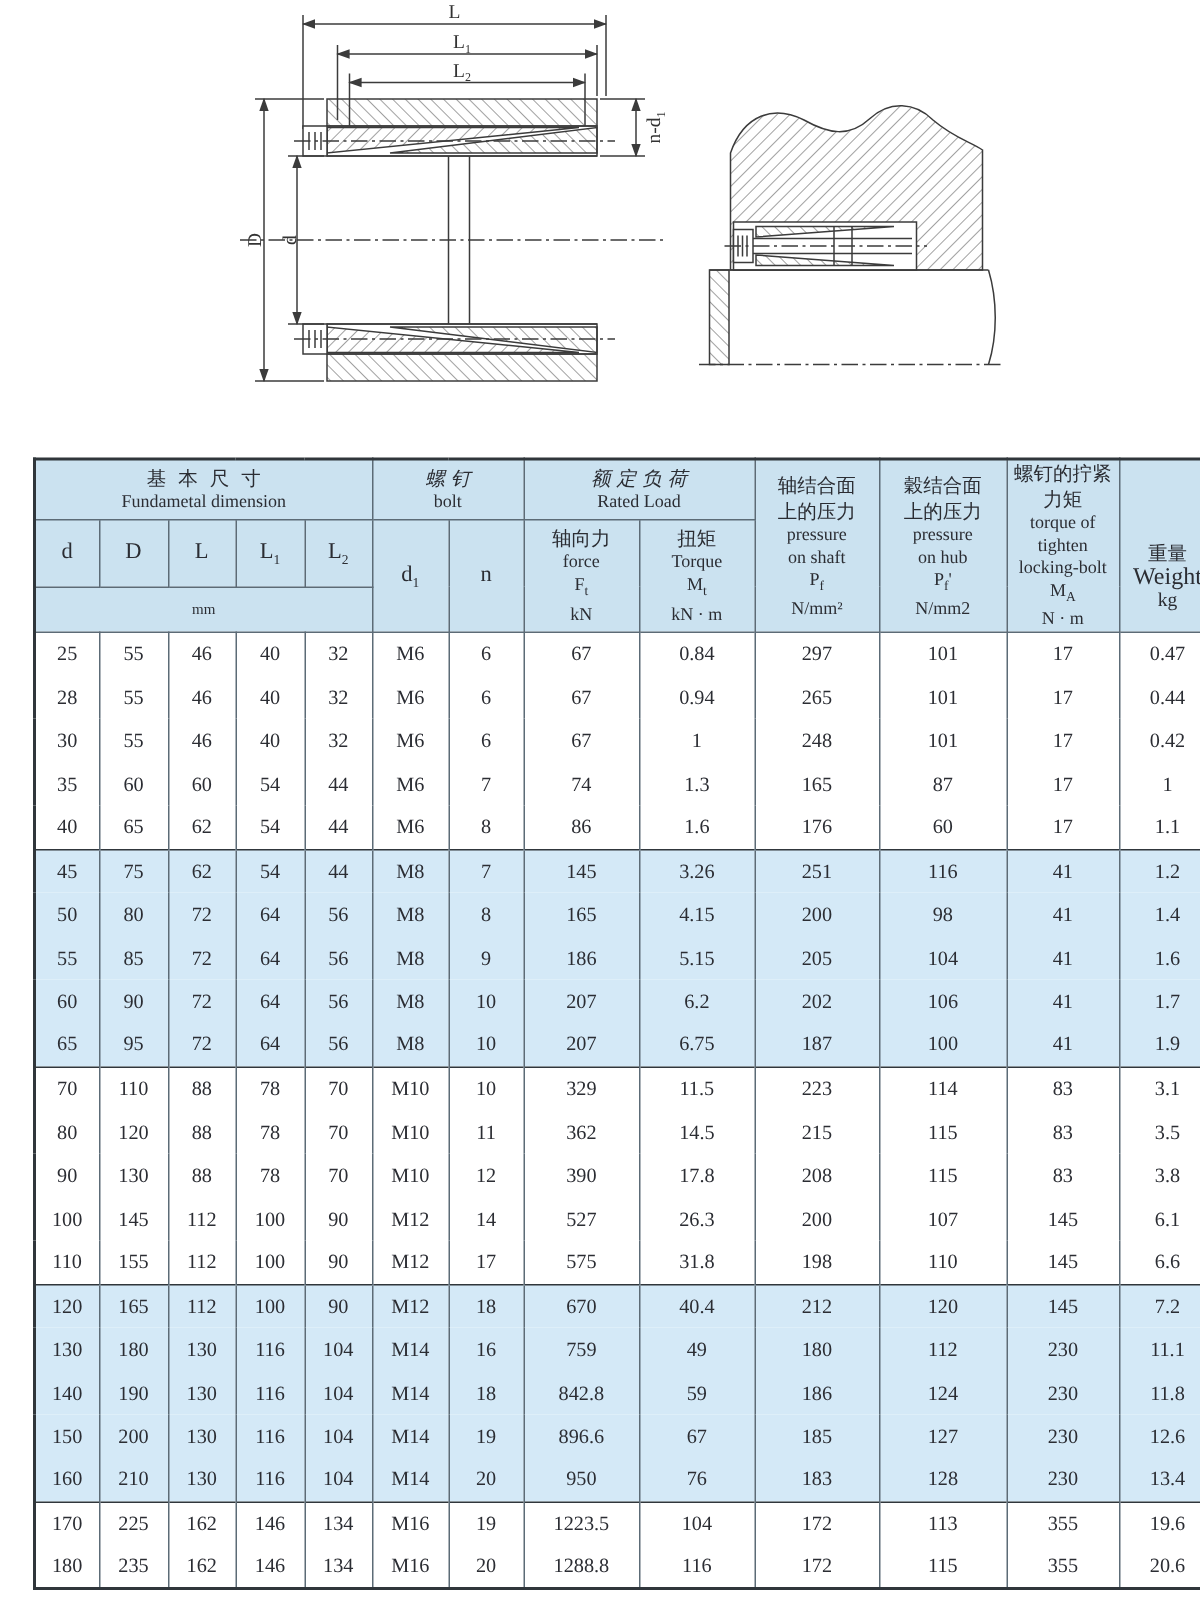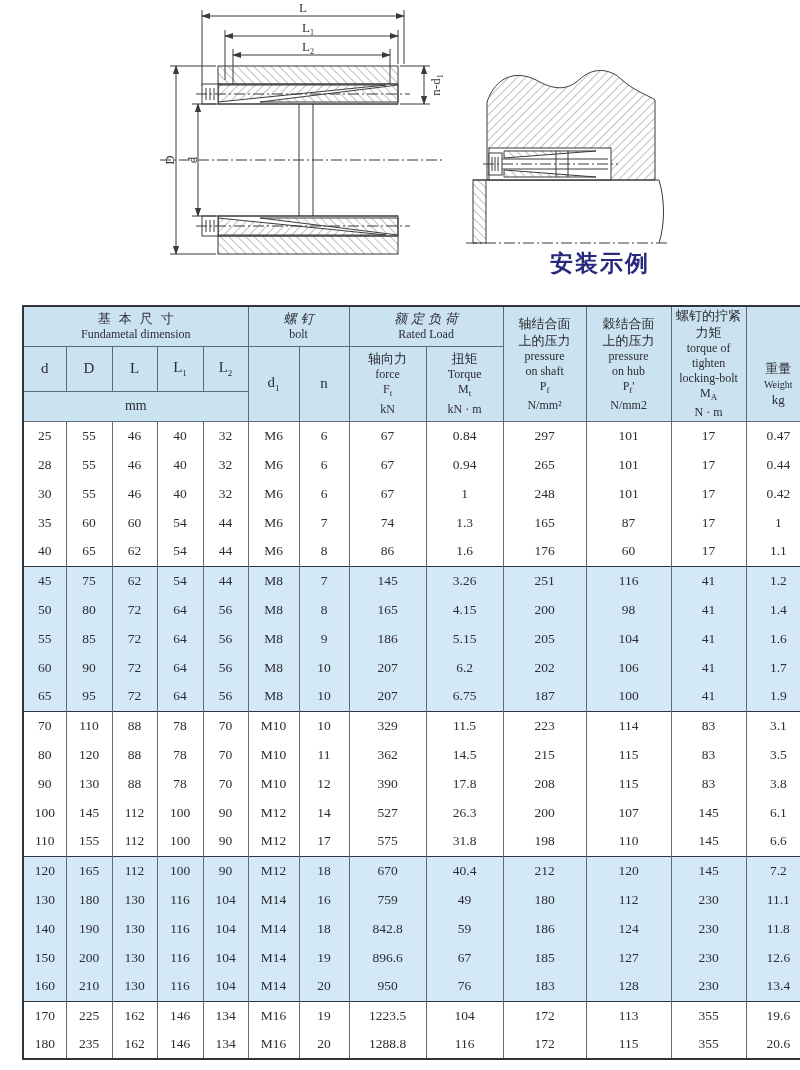--- a/index.html
+++ b/index.html
@@ -34,21 +34,21 @@
   tbody td{height:29px; font-size:13.5px; border-top:none; border-bottom:none;}
   tbody tr.band td{background:var(--band-bg);}
   tbody tr.sep td{border-top:1.6px solid var(--border);}
   .zh{font-size:13px; line-height:17px;}
   .en{font-size:12px; line-height:15px;}
   .sym{font-size:12px; line-height:15px;}
   sub{font-size:9px;}
   .sp-wide{letter-spacing:8px; text-indent:8px;}
   .sp-med{letter-spacing:4px; text-indent:4px;font-style:italic;}
   .dim{font-size:15px;}
-  .unitrow{font-size:14px;}
+  .unitrow{font-size:10px;}
   .spread{height:100%; display:flex; flex-direction:column; justify-content:flex-end; padding:12px 0 14px 0; align-items:center;}
 </style>
 </head>
 <body>
 
 <div class="drawing-area">
   <svg width="800" height="302" viewBox="0 0 800 302">
     <defs>
       <pattern id="hA" patternUnits="userSpaceOnUse" width="6" height="6" patternTransform="rotate(45)">
         <line x1="0" y1="0" x2="0" y2="6" stroke="#4a4a4a" stroke-width="0.7"></line>
@@ -132,21 +132,20 @@
     </g>
 
     <text x="303" y="12" text-anchor="middle">L</text>
     <text x="308" y="32" text-anchor="middle"><tspan>L</tspan><tspan dy="3" class="ssub">1</tspan></text>
     <text x="308" y="51" text-anchor="middle"><tspan>L</tspan><tspan dy="3" class="ssub">2</tspan></text>
     <text x="170" y="164" text-anchor="middle" transform="rotate(-90 170 160)">D</text>
     <text x="193" y="164" text-anchor="middle" transform="rotate(-90 193 160)">d</text>
     <text x="437" y="88" text-anchor="middle" transform="rotate(-90 437 85)"><tspan>n-d</tspan><tspan dy="3" class="ssub">1</tspan></text>
   </svg>
 
-  <div class="caption">安装示例</div>
 </div>
 
 <table>
   <colgroup>
     <col style="width:43px">
       <col style="width:46px">
       <col style="width:45px">
       <col style="width:46px">
       <col style="width:45px">
     <col style="width:51px">
@@ -193,21 +192,21 @@
         <div class="zh">力矩</div>
         <div class="en">torque of</div>
         <div class="en">tighten</div>
         <div class="en">locking-bolt</div>
         <div class="sym"><span>M</span><sub>A</sub></div>
         <div class="en">N · m</div>
       </th>
       <th rowspan="3">
         <div class="spread">
           <div class="zh">重量</div>
-          <div class="en" style="font-size:10px">Weight</div>
+          <div class="en" style="font-size:16px">Weight</div>
           <div class="en" style="font-size:13px">kg</div>
         </div>
       </th>
     </tr>
     <tr class="hr2">
       <th class="dim">d</th>
       <th class="dim">D</th>
       <th class="dim">L</th>
       <th class="dim"><span>L</span><sub>1</sub></th>
       <th class="dim"><span>L</span><sub>2</sub></th>

